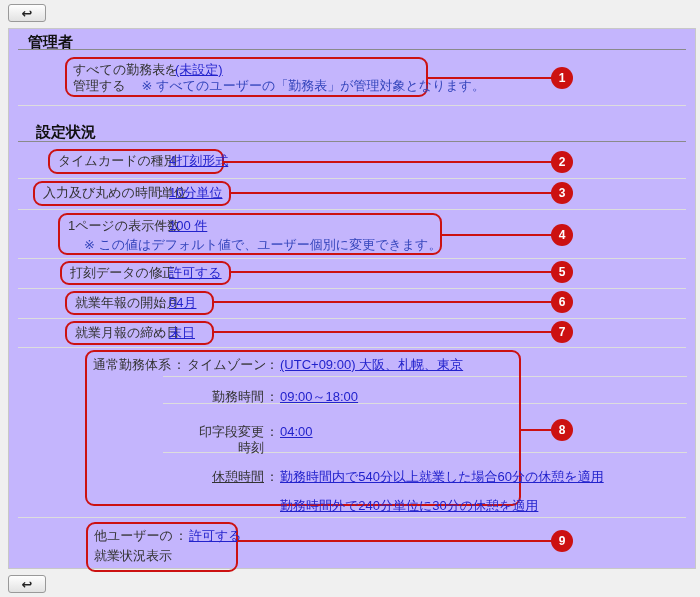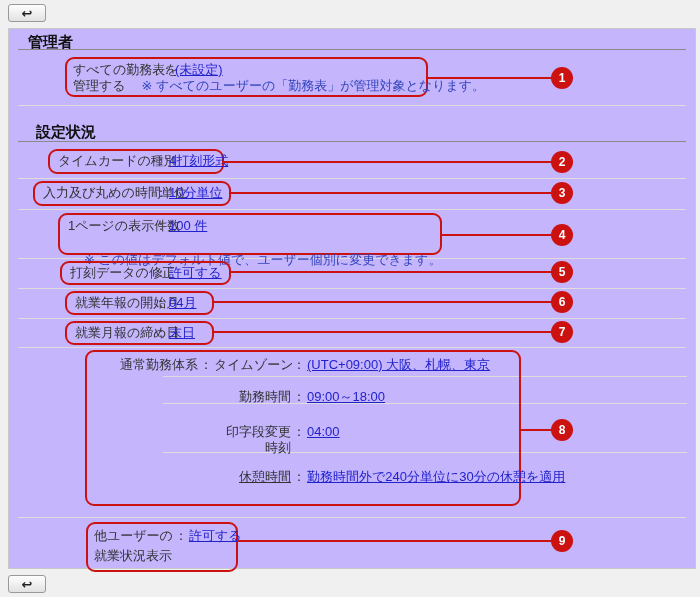--- a/index.html
+++ b/index.html
@@ -83,21 +83,21 @@
         <a class="lnk">10分単位</a>
       </div>
     </div>
 
     <div class="rbox" style="left:49px;top:184px;width:384px;height:42px;padding:3px 0 0 8px;">
       <div class="line">
         <span class="lbl" style="width:85px;">1ページの表示件数</span>
         <span class="colon">：</span>
         <a class="lnk">100 件</a>
       </div>
-      <div class="line" style="margin-top:18px;">
+      <div class="line" style="margin-top:3px;">
         <span class="lbl" style="width:85px;"></span>
         <span class="colon"></span>
         <span class="note">※ この値はデフォルト値で、ユーザー個別に変更できます。</span>
       </div>
     </div>
 
     <div class="rbox" style="left:51px;top:232px;width:171px;height:24px;padding:2px 0 0 8px;">
       <div class="line">
         <span class="lbl" style="width:83px;">打刻データの修正</span>
         <span class="colon">：</span>
@@ -116,21 +116,21 @@
     <div class="rbox" style="left:56px;top:292px;width:149px;height:24px;padding:2px 0 0 8px;">
       <div class="line">
         <span class="lbl" style="width:78px;">就業月報の締め日</span>
         <span class="colon">：</span>
         <a class="lnk">末日</a>
       </div>
     </div>
 
     <div class="rbox" style="left:76px;top:321px;width:436px;height:156px;padding:5px 0 0 6px;">
       <div class="wsrow">
-        <div class="line" style="flex:none;margin-left:27px;">
+        <div class="line" style="flex:none;">
           <span>通常勤務体系</span>
           <span class="colon">：</span>
         </div>
         <div style="flex:1;">
 
           <div class="line" style="height:26px;">
             <span class="lbl" style="width:77px;">タイムゾーン</span>
             <span class="colon">：</span>
             <a class="lnk">(UTC+09:00) 大阪、札幌、東京</a>
           </div>
@@ -147,20 +147,21 @@
               <span>時刻</span>
             </span>
             <span class="colon">：</span>
             <a class="lnk">04:00</a>
           </div>
 
           <div class="line" style="padding-top:7px;">
             <span class="lbl" style="width:77px;text-decoration:underline;">休憩時間</span>
             <span class="colon">：</span>
             <span class="ws-values">
+              <a class="lnk">勤務時間内で540分以上就業した場合60分の休憩を適用</a>
               <a class="lnk">勤務時間外で240分単位に30分の休憩を適用</a>
             </span>
           </div>
         </div>
       </div>
     </div>
 
     <div class="rbox" style="left:77px;top:493px;width:152px;height:50px;padding:4px 0 0 6px;">
       <div class="line">
         <span>他ユーザーの</span>

